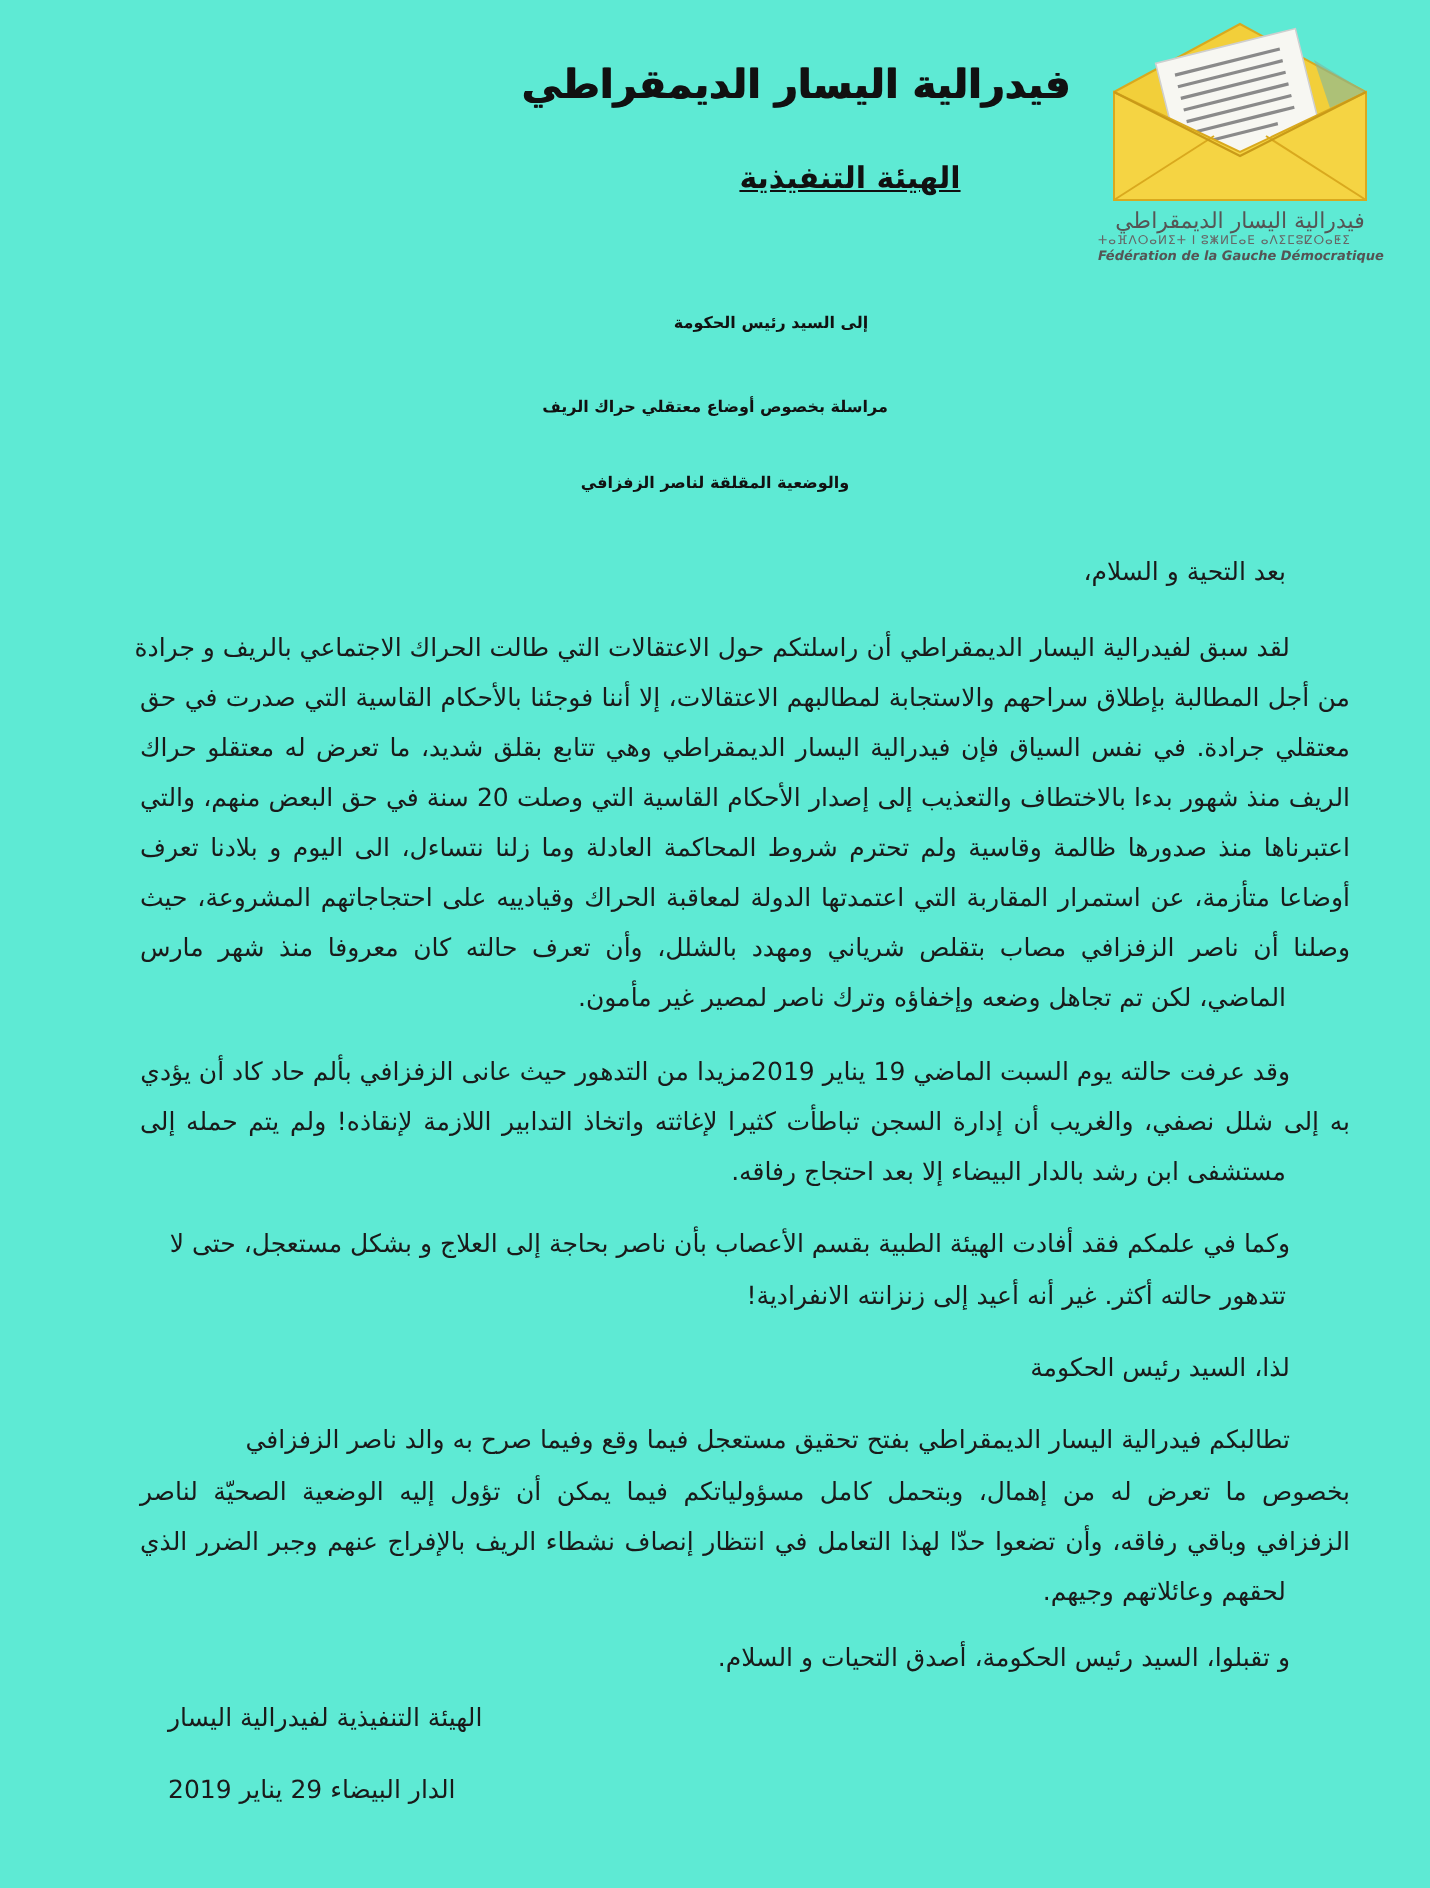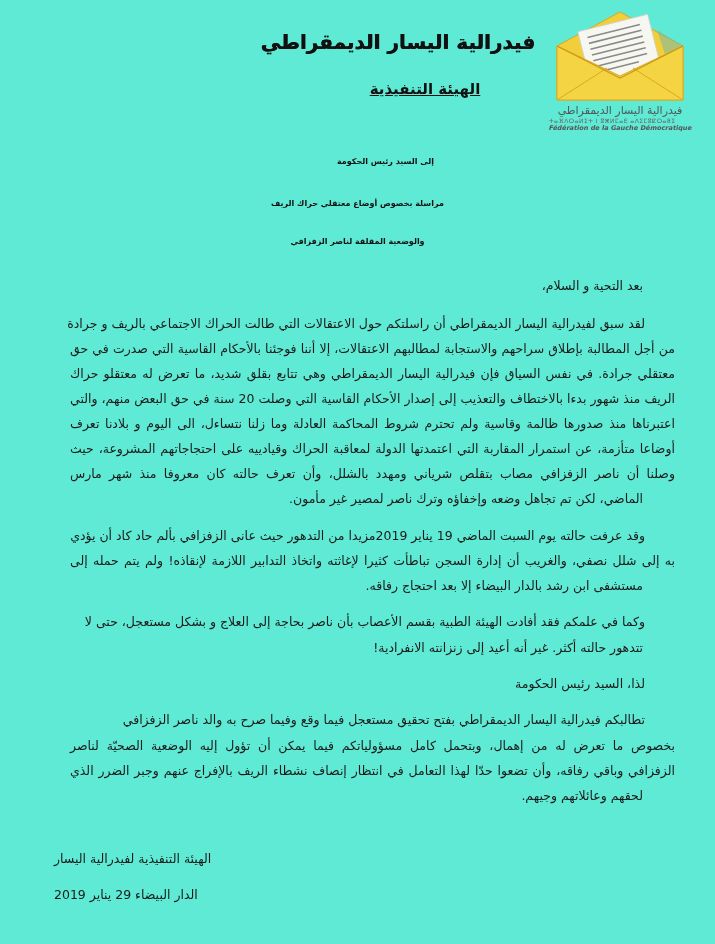--- a/index.html
+++ b/index.html
@@ -116,21 +116,21 @@
       white-space: nowrap;
     }
     .justified {
       left: 70px;
       text-align: justify;
       text-align-last: justify;
     }
     .indent { right: 70px; }
     .left-line {
       position: absolute;
-      left: 54px;
+      left: 84px;
       direction: rtl;
       font-size: 12.5px;
       color: #1a1a1a;
       white-space: nowrap;
     }
   </style>
 </head>
 <body>
 
 <div class="page">
@@ -200,17 +200,18 @@
     <div class="line indent" style="top: 676px;">لذا، السيد رئيس الحكومة</div>
   </div>
 
   <div>
     <div class="line indent" style="top: 712px;">تطالبكم فيدرالية اليسار الديمقراطي بفتح تحقيق مستعجل فيما وقع وفيما صرح به والد ناصر الزفزافي</div>
     <div class="line justified" style="top: 738px;">بخصوص ما تعرض له من إهمال، وبتحمل كامل مسؤولياتكم فيما يمكن أن تؤول إليه الوضعية الصحيّة لناصر</div>
     <div class="line justified" style="top: 763px;">الزفزافي وباقي رفاقه، وأن تضعوا حدّا لهذا التعامل في انتظار إنصاف نشطاء الريف بالإفراج عنهم وجبر الضرر الذي</div>
     <div class="line" style="top: 788px; right: 72px; margin-left: 12px;">لحقهم وعائلاتهم وجيهم.</div>
   </div>
 
+  <div class="line indent" style="top: 821px;">و تقبلوا، السيد رئيس الحكومة، أصدق التحيات و السلام.</div>
 
   <div class="left-line" style="top: 851px;">الهيئة التنفيذية لفيدرالية اليسار</div>
   <div class="left-line" style="top: 887px;">الدار البيضاء 29 يناير 2019</div>
 
 </div>
 
 </body></html>

